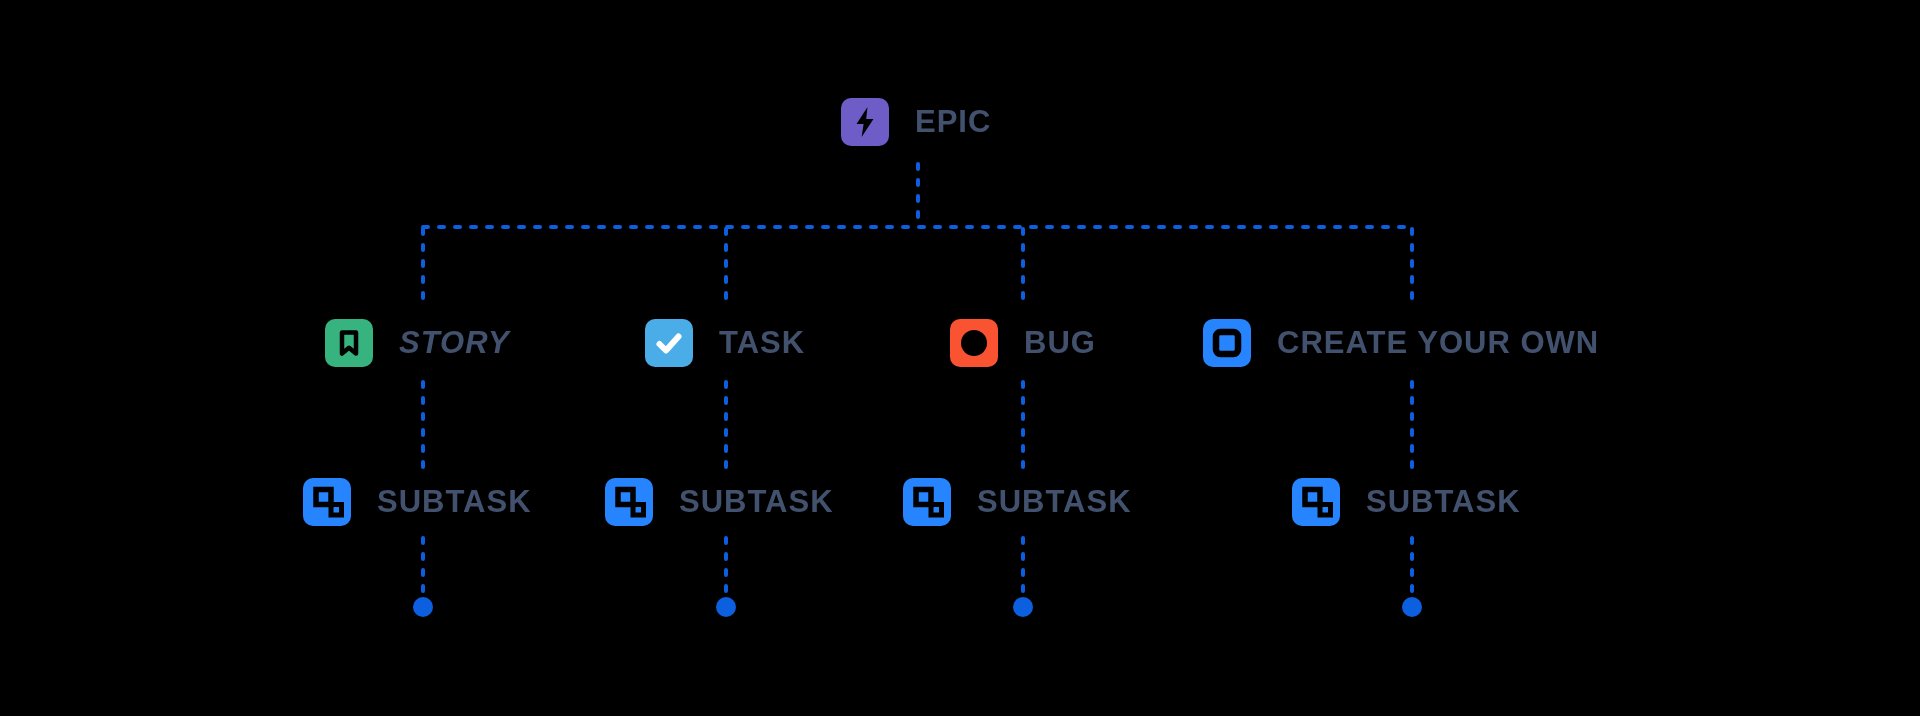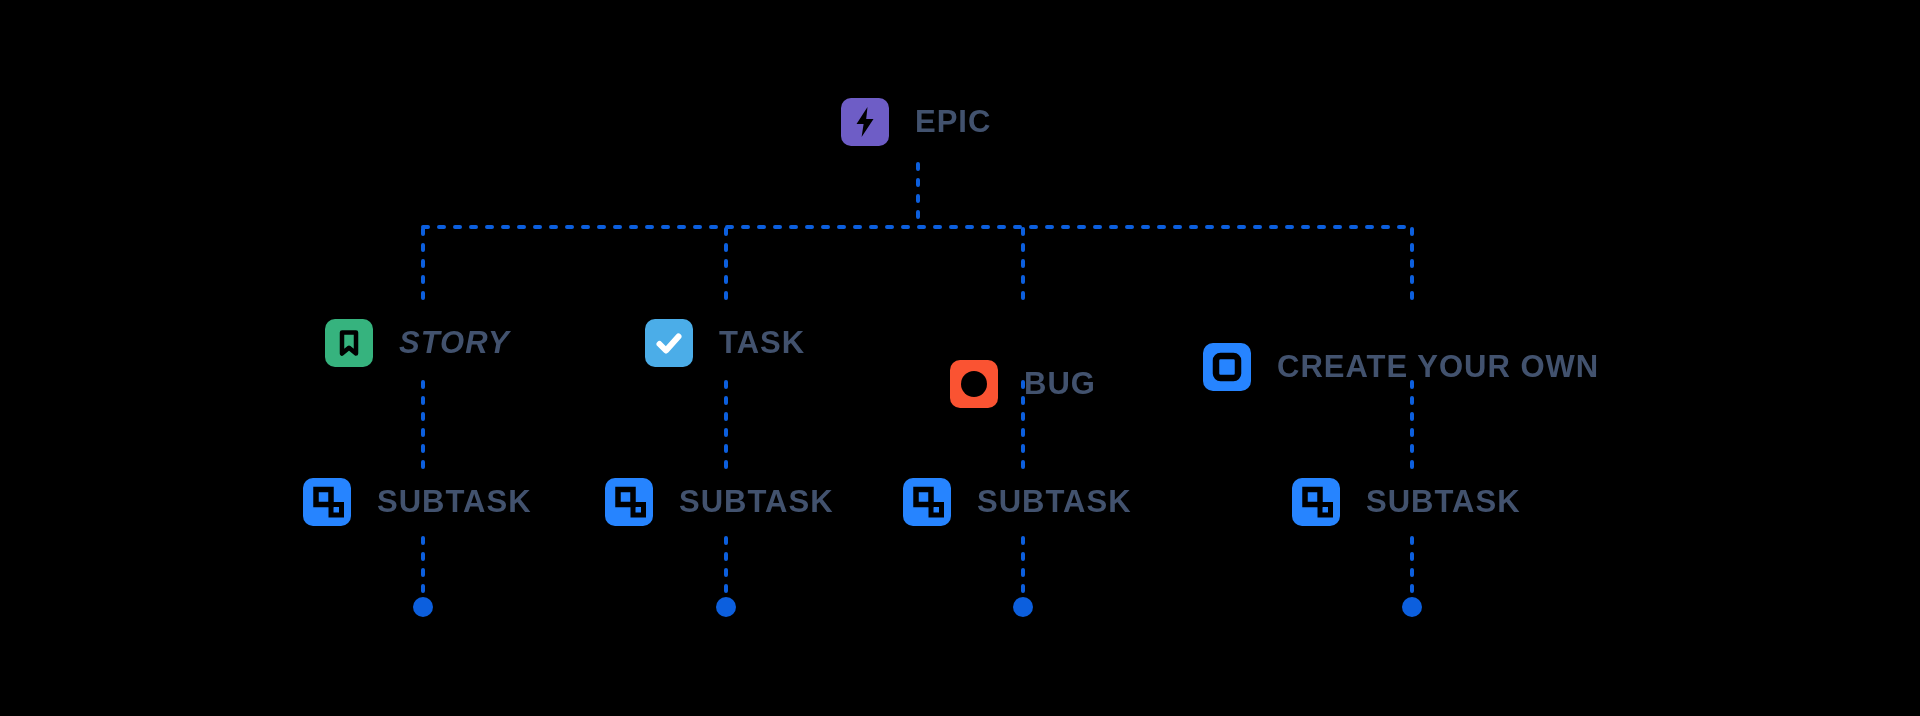--- a/index.html
+++ b/index.html
@@ -97,29 +97,29 @@
   </div>
 
   <div class="node" style="left:645px; top:319px;">
     <svg class="icon" viewBox="0 0 48 48">
       <rect x="0" y="0" width="48" height="48" rx="10" fill="var(--task)"></rect>
       <path d="M14.5 25 L21 31.5 L33.5 17.5" fill="none" stroke="var(--task-check)" stroke-width="6" stroke-linecap="round" stroke-linejoin="round"></path>
     </svg>
     <span class="label">TASK</span>
   </div>
 
-  <div class="node" style="left:950px; top:319px;margin-top:41px;">
+  <div class="node" style="left:950px; top:319px;">
     <svg class="icon" viewBox="0 0 48 48">
       <rect x="0" y="0" width="48" height="48" rx="10" fill="var(--bug)"></rect>
       <circle cx="24" cy="24" r="13" fill="var(--glyph)"></circle>
     </svg>
     <span class="label">BUG</span>
   </div>
 
-  <div class="node" style="left:1203px; top:319px;margin-top:24px;">
+  <div class="node" style="left:1203px; top:319px;">
     <svg class="icon" viewBox="0 0 48 48">
       <rect x="0" y="0" width="48" height="48" rx="10" fill="var(--create)"></rect>
       <rect x="13" y="13" width="22" height="22" rx="4.5" fill="none" stroke="var(--glyph)" stroke-width="6.5"></rect>
     </svg>
     <span class="label">CREATE YOUR OWN</span>
   </div>
 
   <div class="node" style="left:303px; top:478px;">
     <svg class="icon" viewBox="0 0 48 48">
       <rect x="0" y="0" width="48" height="48" rx="10" fill="var(--subtask)"></rect>

